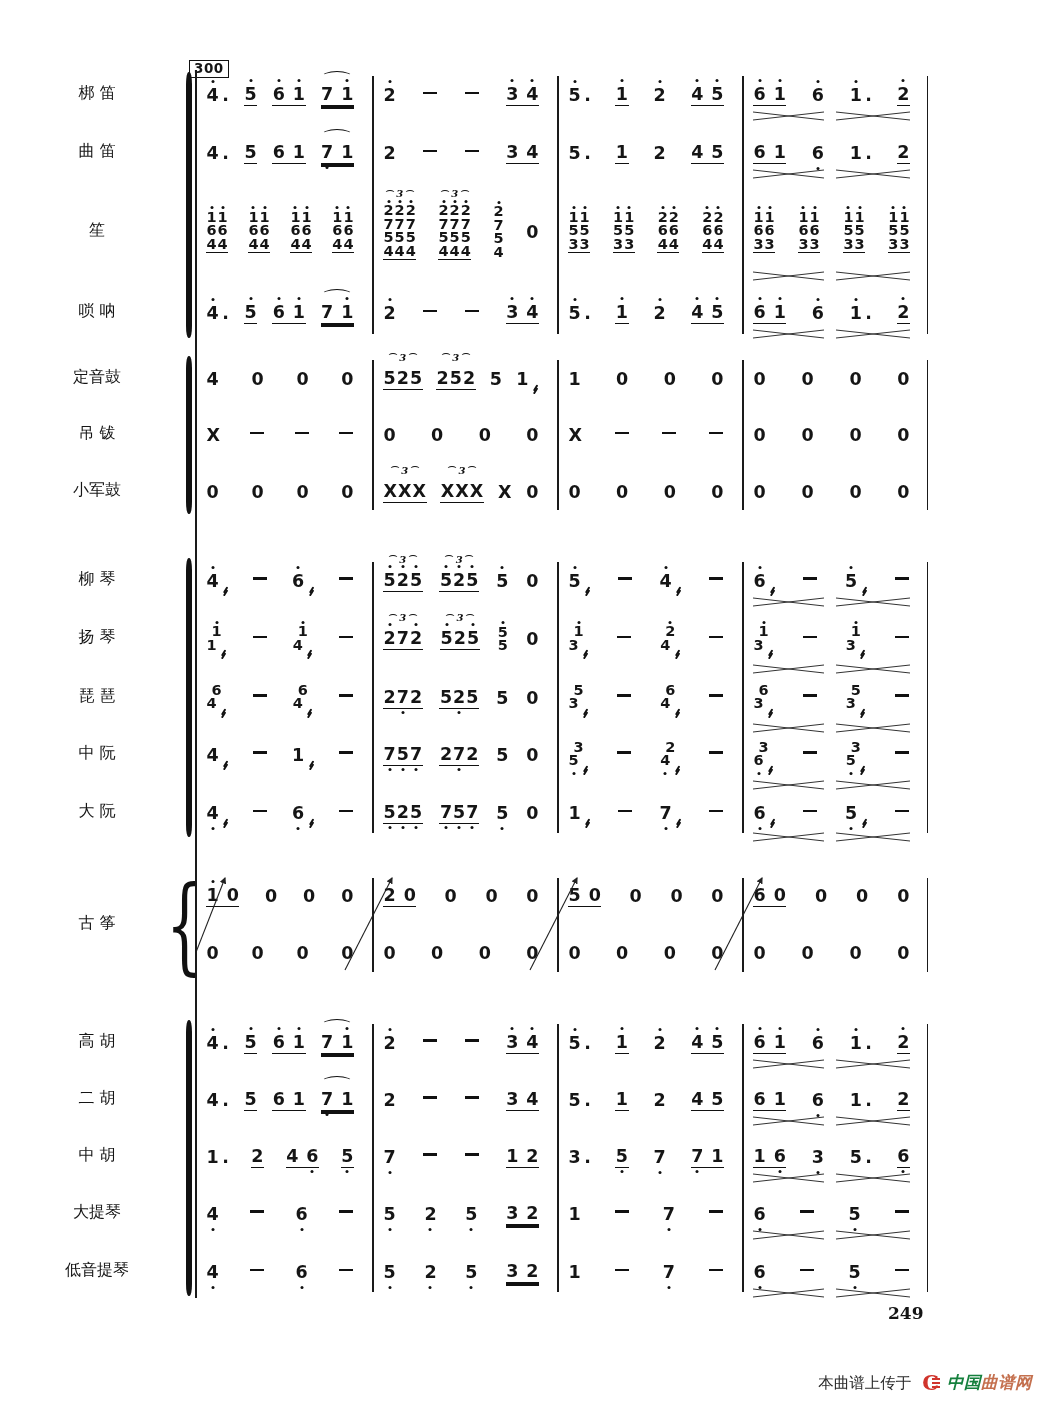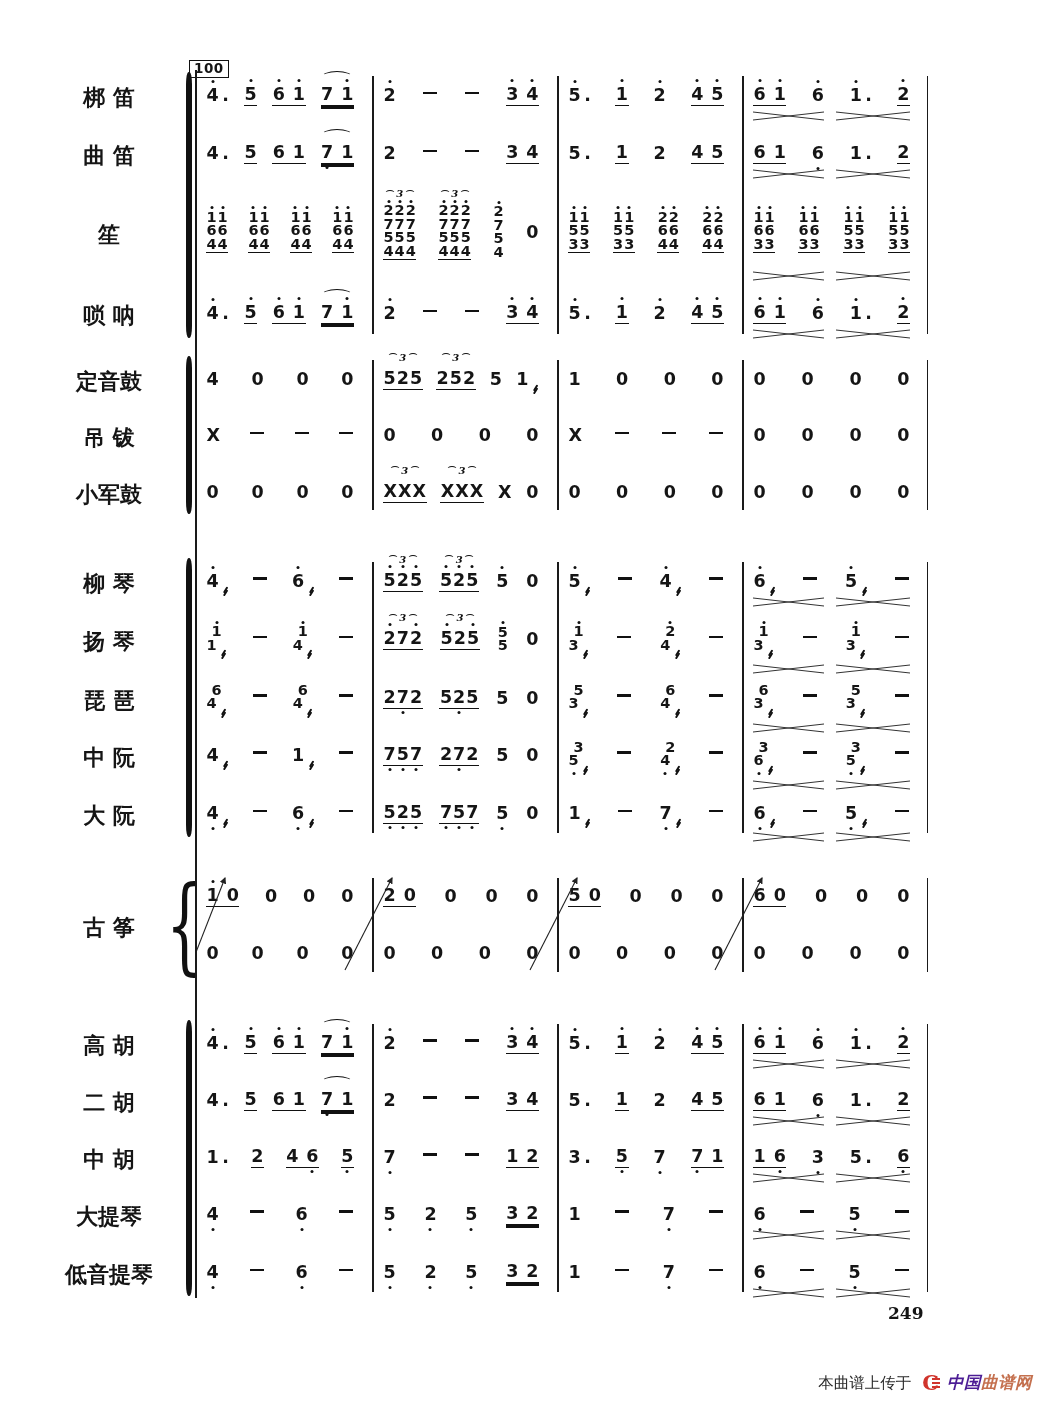--- a/index.html
+++ b/index.html
@@ -6,22 +6,22 @@
   #page{position:relative;width:1040px;height:1410px;background:#ffffff;margin:0 auto;
         font-family:"DejaVu Sans","Liberation Sans",sans-serif;color:#151515;overflow:hidden;}
   
   .pageline{position:absolute;width:1.6px;background:#1a1a1a;}
   
   #mnum{position:absolute;left:189px;top:60px;border:1.8px solid #111;padding:0 4px 1px 4px;
         font-weight:bold;font-size:13.5px;line-height:15px;letter-spacing:.5px;}
   
   .system{position:absolute;left:0;width:1040px;}
   .srow{position:absolute;left:0;width:1040px;}
-  .lbl{position:absolute;left:38px;width:142px;text-align:center;font-size:22px;
-       font-weight:700;white-space:nowrap;}
+  .lbl{position:absolute;left:26px;width:142px;text-align:center;font-size:16px;
+       font-weight:400;white-space:nowrap;}
   .mus{position:absolute;left:195px;width:733px;height:100%;display:flex;}
   .meas{position:relative;display:flex;align-items:center;justify-content:space-between;
         padding:0 18px 0 11px;box-sizing:border-box;flex:0 0 auto;}
   .vline{position:absolute;width:1.5px;background:#1a1a1a;}
   .bracket{position:absolute;width:5.5px;background:#111;border-radius:45%/12px;}
   .brace{position:absolute;font-family:"DejaVu Serif",serif;color:#111;pointer-events:none;}
   
   .cell{position:relative;}
   .notes{position:relative;display:flex;flex-direction:column;align-items:center;}
   .notes.u1{border-bottom:1.7px solid #111;padding-bottom:1px;}
@@ -60,21 +60,21 @@
   .logo{position:relative;display:inline-flex;align-items:center;margin:0 2px 0 6px;}
   .logo .c{font-family:"DejaVu Serif",serif;font-weight:bold;font-size:21px;line-height:20px;}
   .logo .bars{display:inline-flex;flex-direction:column;gap:2px;margin-left:-7px;}
   .logo .bars i{width:8px;height:2px;display:block;}
   .site{font-style:italic;font-weight:bold;font-size:16.5px;letter-spacing:.5px;}
 </style>
 </head>
 <body>
 
 <div id="page">
-  <div id="mnum">100</div>
+  <div id="mnum">300</div>
   <div id="score">
       <div class="system" style="top: 66px; height: 278px;">
         <div class="vline" style="left: 195px; top: 10px; height: 258px;"></div>
         <div class="vline" style="left: 372px; top: 10px; height: 258px;"></div>
         <div class="vline" style="left: 557px; top: 10px; height: 258px;"></div>
         <div class="vline" style="left: 742px; top: 10px; height: 258px;"></div>
         <div class="vline" style="left: 926.5px; top: 10px; height: 258px;"></div>
         <div class="bracket" style="left: 186px; top: 6px; height: 266px;"></div>
         <div class="srow" style="top: 0px; height: 58px;">
           <div class="lbl" style="top: 17px;">梆 笛</div>
@@ -3068,16 +3068,16 @@
   <div id="footer">
     <span class="pre">本曲谱上传于</span>
     <span class="logo">
       <span class="c" style="color: rgb(208, 52, 44);">C</span>
       <span class="bars">
           <i style="background: rgb(208, 52, 44);"></i>
           <i style="background: rgb(208, 52, 44);"></i>
           <i style="background: rgb(208, 52, 44);"></i>
         </span>
     </span>
-    <span class="site"><span id="siteDark" style="color: #4c1d95;">中国</span><span id="siteLight" style="color: rgb(196, 112, 78);">曲谱网</span></span>
+    <span class="site"><span id="siteDark" style="color: #15803d;">中国</span><span id="siteLight" style="color: rgb(196, 112, 78);">曲谱网</span></span>
   </div>
 <div class="pageline" style="left: 195px; top: 70px; height: 1228px;"></div>
   </div>
 
 </body></html>

